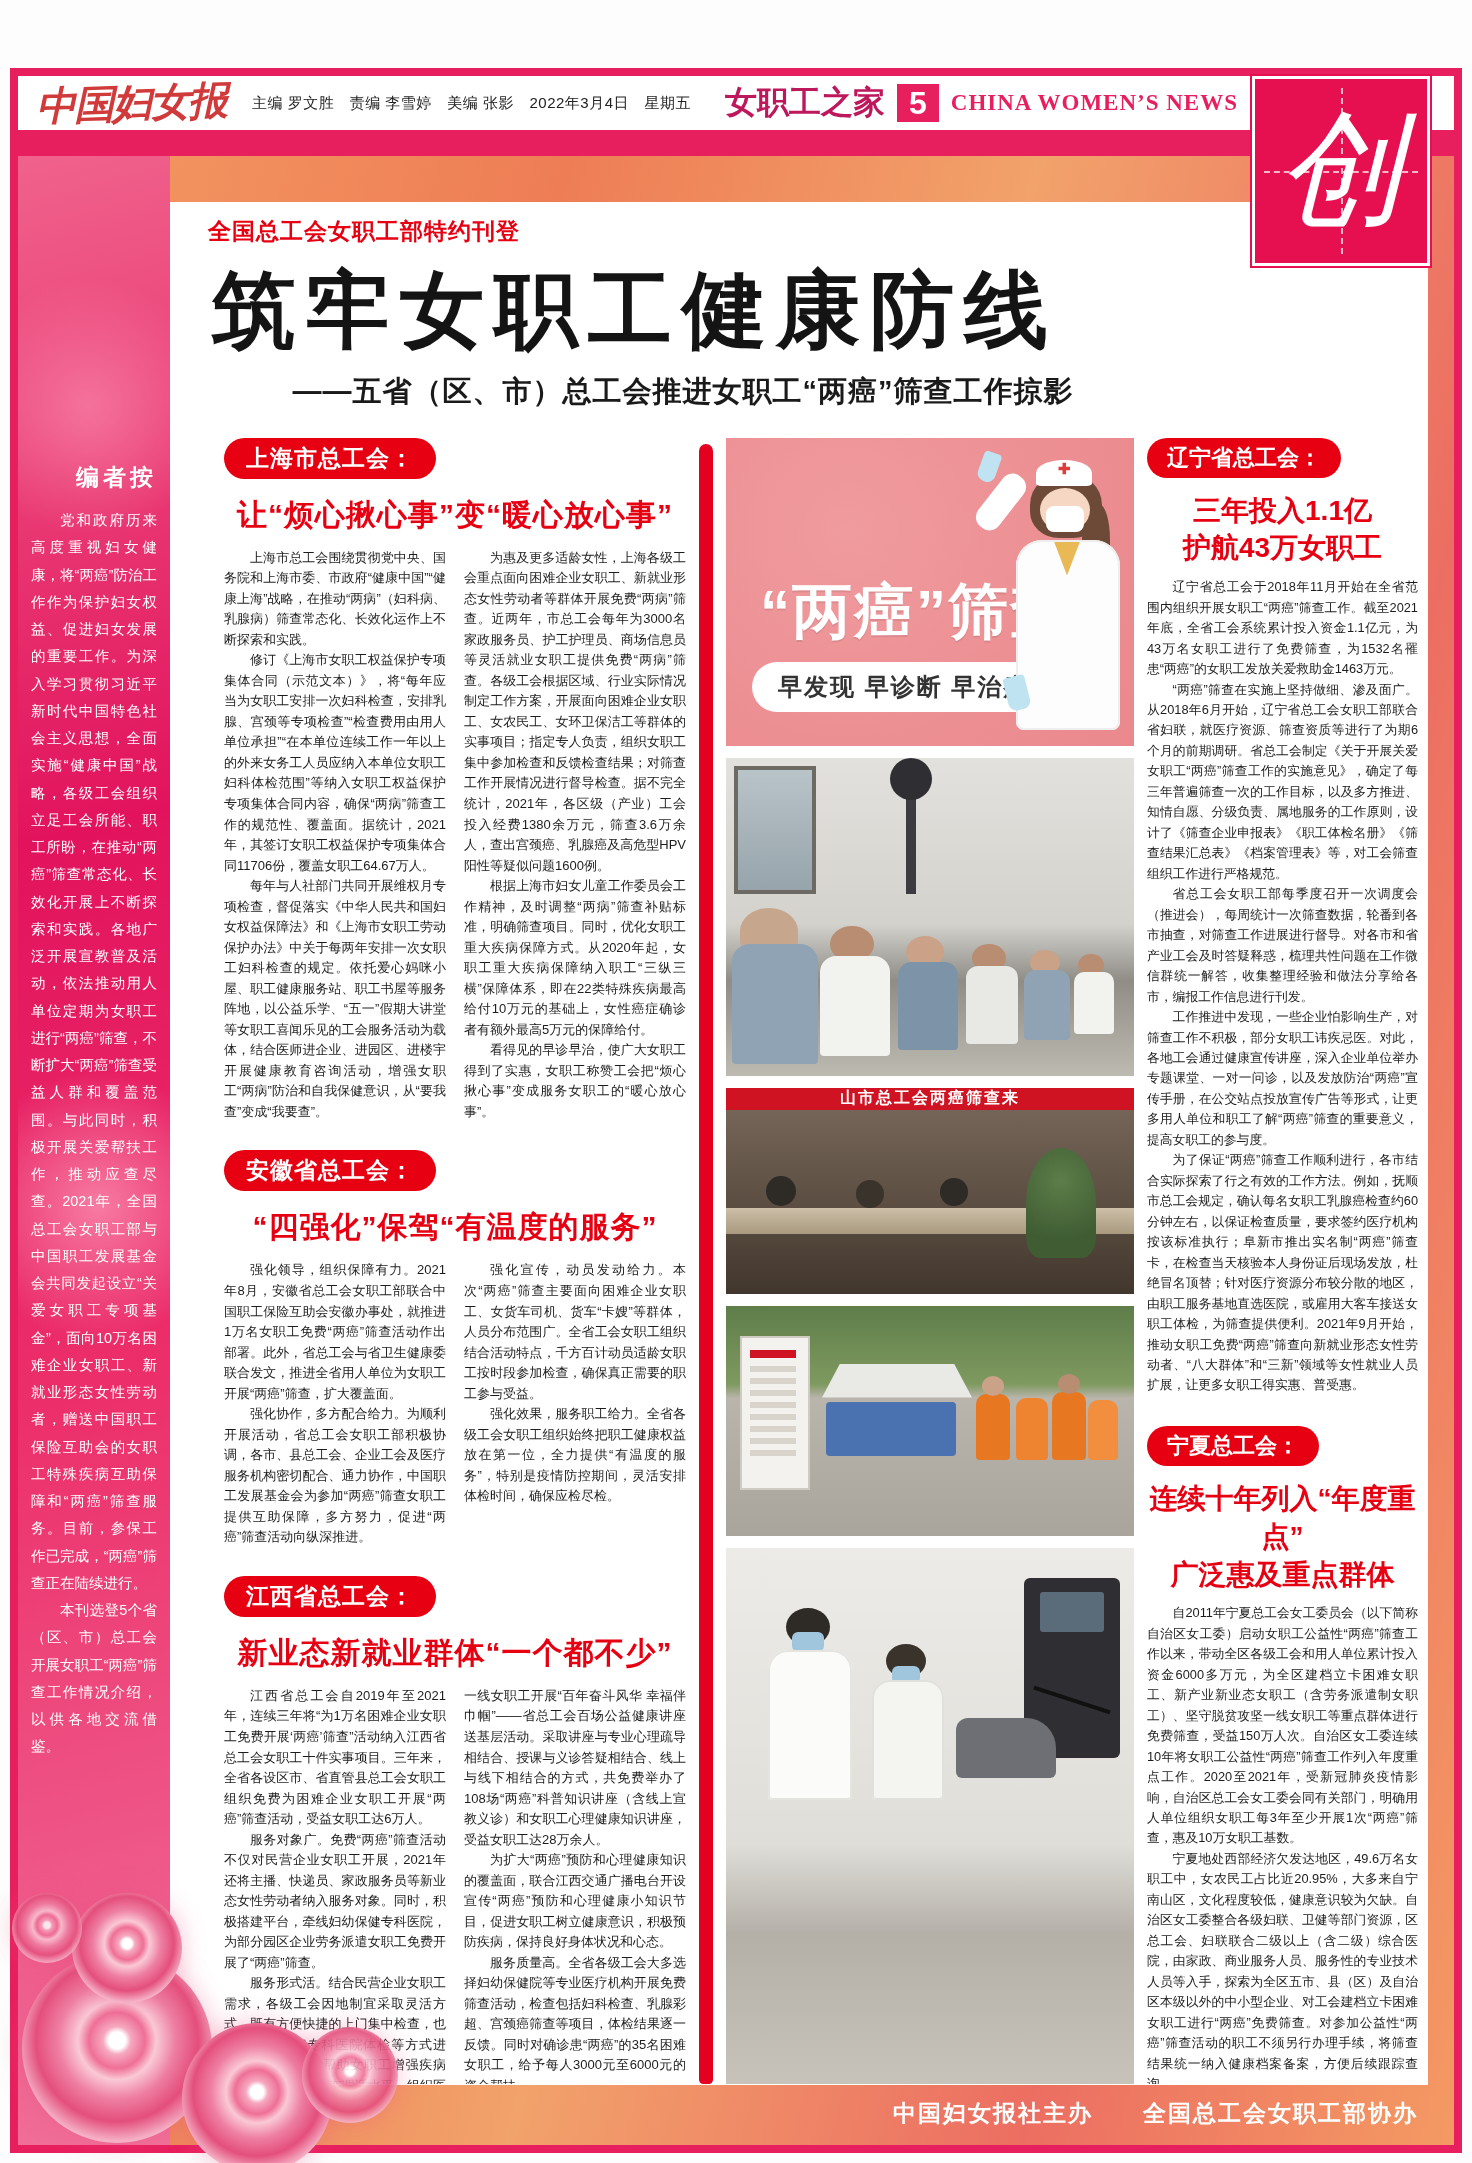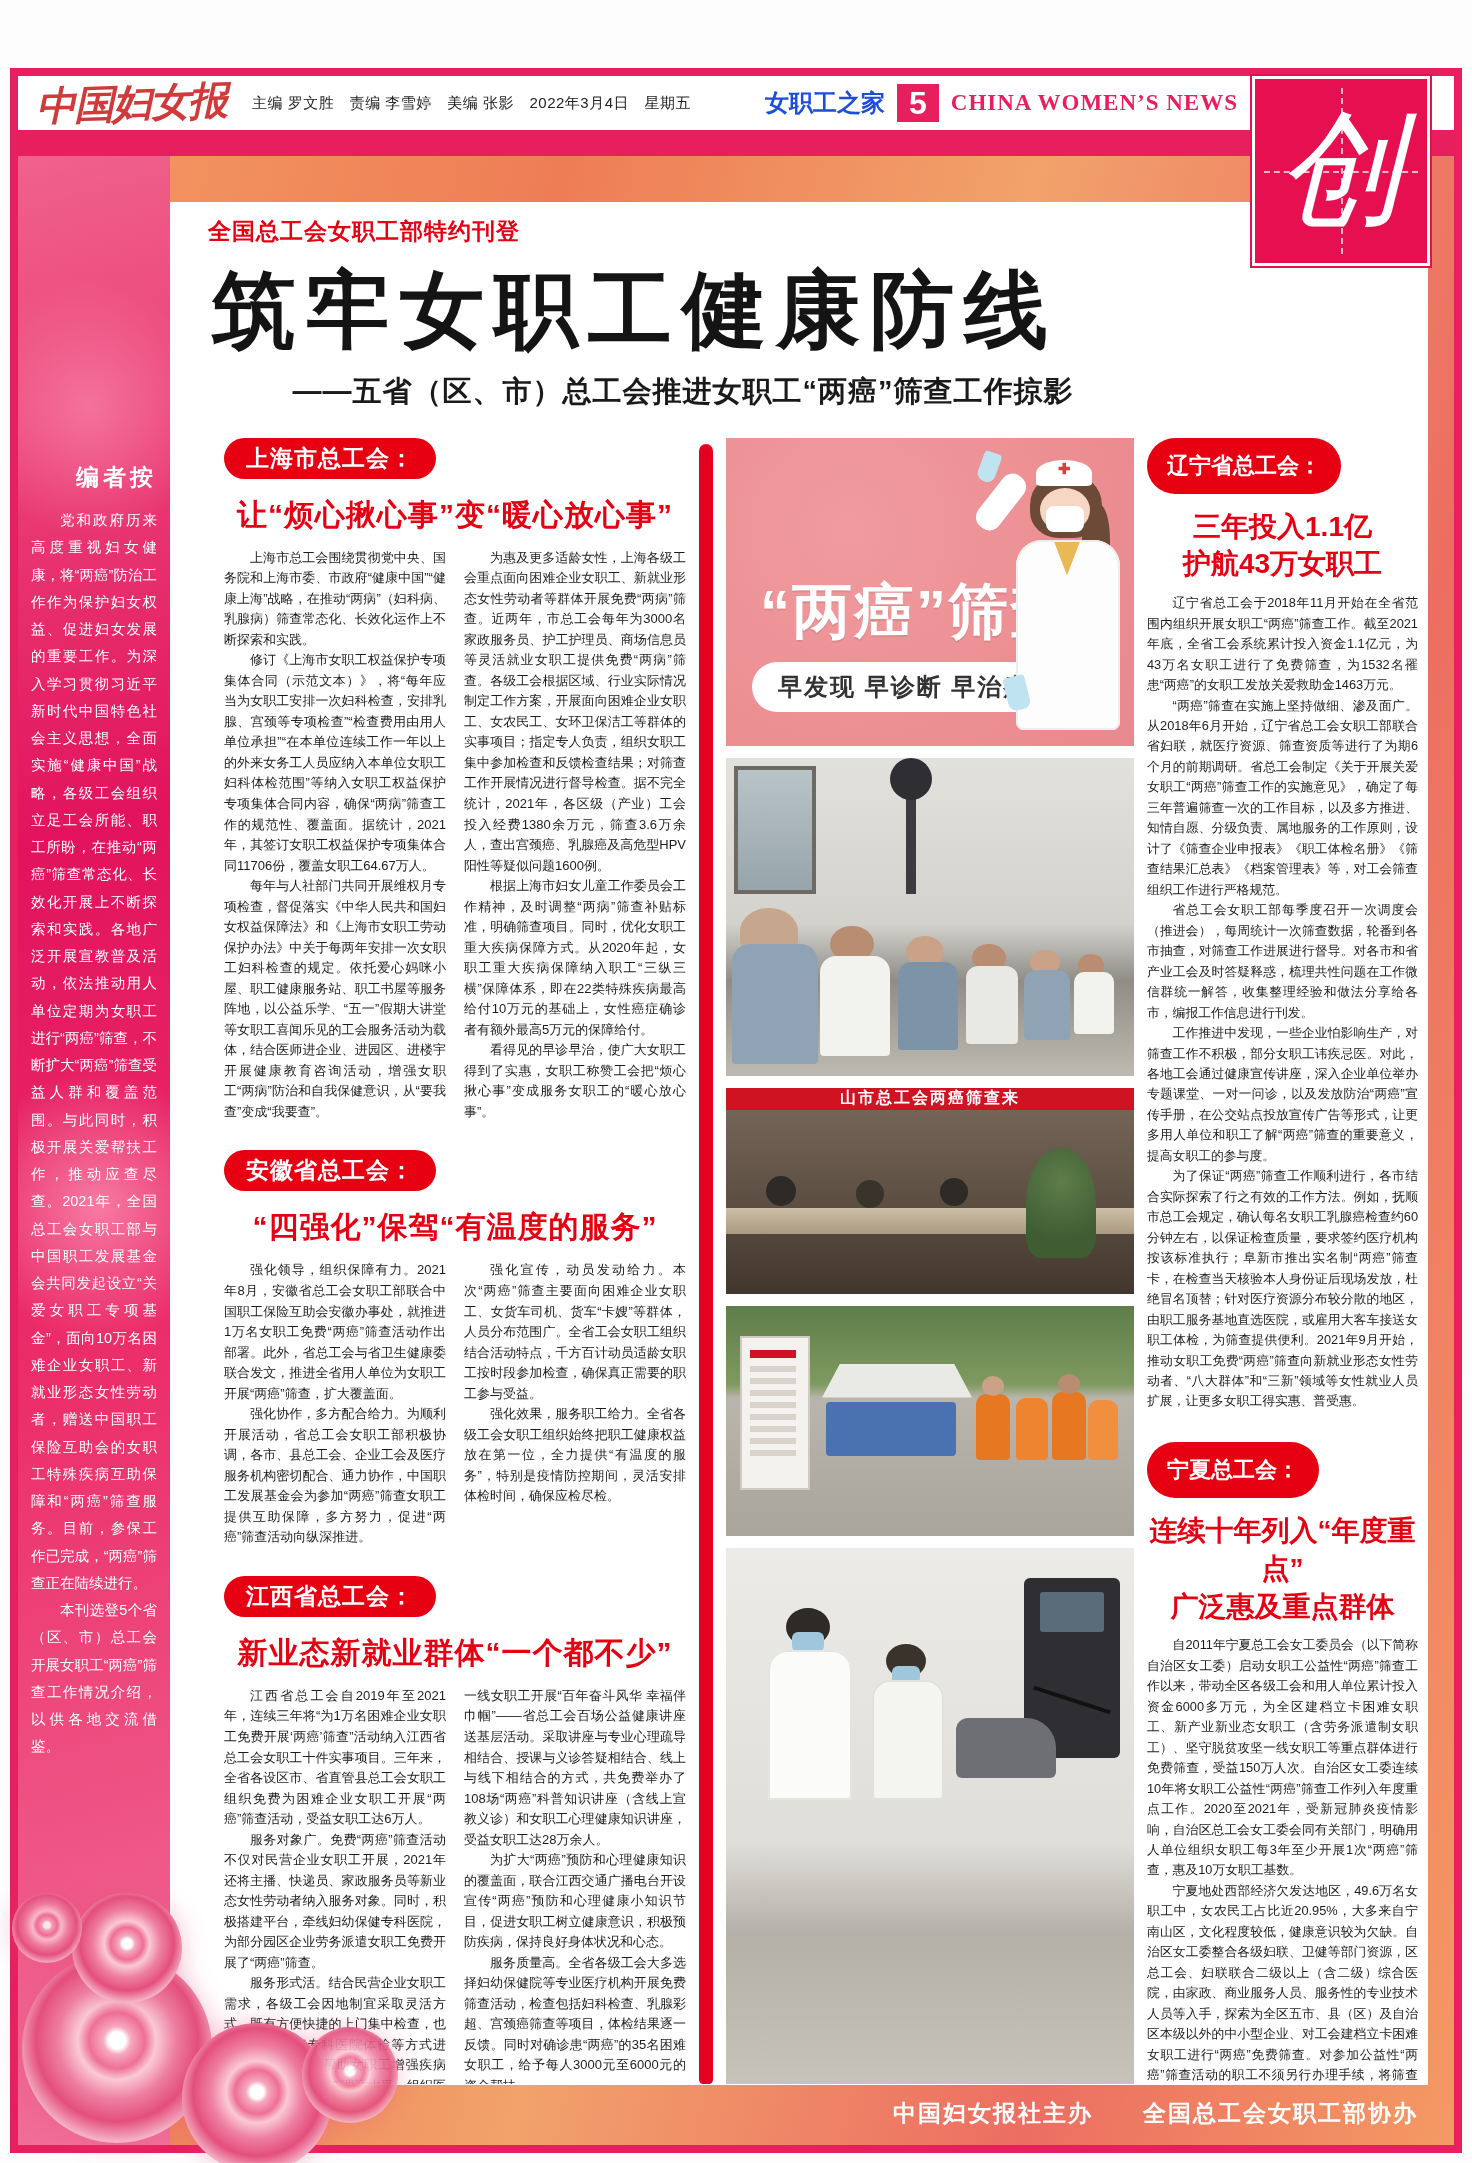--- a/index.html
+++ b/index.html
@@ -5,21 +5,21 @@
   html,body{margin:0;padding:0;}
   body{width:1472px;height:2163px;background:#fff;font-family:"Liberation Sans",sans-serif;-webkit-font-smoothing:antialiased;}
   .page{position:relative;width:1472px;height:2163px;overflow:hidden;background:#fdfdfd;}
   .frame{position:absolute;left:10px;top:68px;width:1436px;height:2069px;border:8px solid #e81f5e;background:#fff;}
 
   
   .header{position:absolute;left:0;top:0;right:0;height:54px;background:#fff;display:flex;align-items:center;z-index:2;}
   .masthead{font-family:"Liberation Serif","DejaVu Serif",serif;font-style:italic;font-weight:bold;font-size:40px;color:#d03a3a;margin-left:18px;letter-spacing:-2px;transform:rotate(-2deg);white-space:nowrap;}
   .editors{font-size:15px;color:#222;margin-left:26px;letter-spacing:.5px;white-space:nowrap;}
   .head-right{position:absolute;right:216px;top:0;height:54px;display:flex;align-items:center;gap:12px;}
-  .col-name{font-family:"Liberation Serif","DejaVu Serif",serif;font-weight:bold;font-size:24px;color:#1d4ed8;white-space:nowrap;}
+  .col-name{font-family:"Liberation Serif","DejaVu Serif",serif;font-weight:bold;font-size:32px;color:#be185d;white-space:nowrap;}
   .pagenum{background:#e81f5e;color:#fff;font-weight:bold;font-size:32px;padding:3px 12px;line-height:1;}
   .engname{font-family:"Liberation Serif","DejaVu Serif",serif;font-weight:bold;font-size:23px;color:#e81f5e;letter-spacing:1px;white-space:nowrap;}
   .band{position:absolute;left:0;top:54px;right:0;height:26px;background:#e81f5e;z-index:2;}
 
   
   .stamp{position:absolute;top:0;right:24px;width:172px;height:184px;background:#e60f4f;border:3px solid #fff;box-shadow:0 0 0 2px #e60f4f;z-index:6;display:flex;align-items:center;justify-content:center;}
   .stamp::before{content:"";position:absolute;left:50%;top:5%;bottom:5%;border-left:2px dashed rgba(255,255,255,.7);}
   .stamp::after{content:"";position:absolute;top:50%;left:5%;right:5%;border-top:2px dashed rgba(255,255,255,.7);}
   .stamp-char{font-family:"Liberation Serif","DejaVu Serif",serif;font-size:126px;color:#fff;font-style:italic;line-height:1;z-index:1;}
 
@@ -42,21 +42,21 @@
   .divider{width:14px;background:#e6001f;border-radius:10px 10px 6px 6px;margin-top:6px;}
   .col-mid{width:408px;display:flex;flex-direction:column;gap:12px;}
   .col-right{flex:1;overflow:hidden;}
 
   .badge{display:inline-block;background:#e60012;color:#fff;font-weight:bold;font-size:23px;padding:5px 22px;border-radius:999px;letter-spacing:1px;}
   .sec{margin-bottom:28px;}
   .sec-title{color:#e60012;font-size:30px;font-weight:bold;text-align:center;margin:16px 0 12px;letter-spacing:1px;}
   .sec-body{column-count:2;column-gap:18px;font-size:13px;line-height:1.58;color:#1c1c1c;text-align:justify;}
   .sec-body p{margin:0;text-indent:2em;}
 
-  .r-badge{display:inline-block;background:#e60012;color:#fff;font-weight:bold;font-size:22px;padding:13px 20px;border-radius:999px;}
+  .r-badge{display:inline-block;background:#e60012;color:#fff;font-weight:bold;font-size:22px;padding:5px 20px;border-radius:999px;}
   .r-title{color:#e60012;font-size:28px;font-weight:bold;text-align:center;line-height:1.35;margin:14px 0 10px;}
   .r-body{font-size:12.8px;line-height:1.6;color:#1c1c1c;text-align:justify;}
   .r-body p{margin:0;text-indent:2em;}
   .r-sec{margin-bottom:30px;}
 
   
   .graphic{position:relative;height:308px;background:radial-gradient(circle at 30% 30%,#f09b9e,#ec8f93 60%,#ea888d);overflow:hidden;}
   .g-title{position:absolute;left:34px;top:134px;color:#fff;font-weight:900;font-size:60px;letter-spacing:2px;text-shadow:0 2px 0 rgba(0,0,0,.08);}
   .g-pill{position:absolute;left:26px;bottom:34px;background:#fff;border-radius:999px;padding:9px 26px;font-size:24px;font-weight:bold;color:#333;letter-spacing:2px;}
   .nurse{position:absolute;right:4px;top:6px;width:152px;height:296px;}

